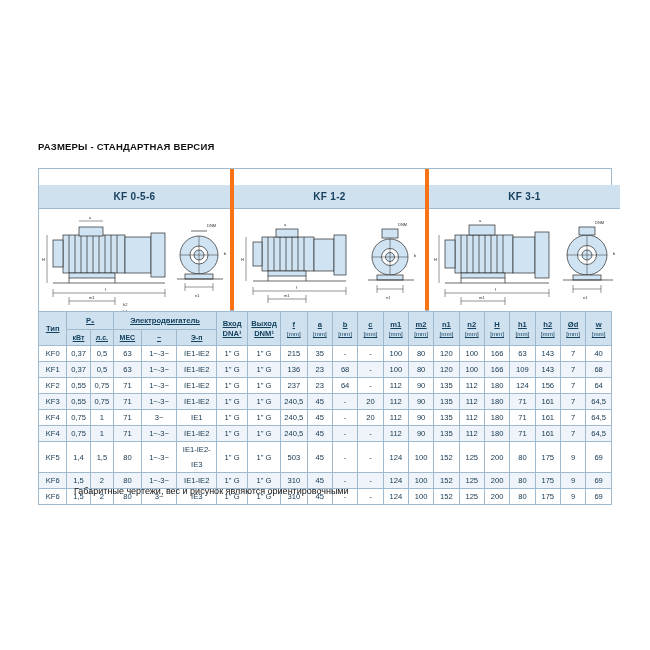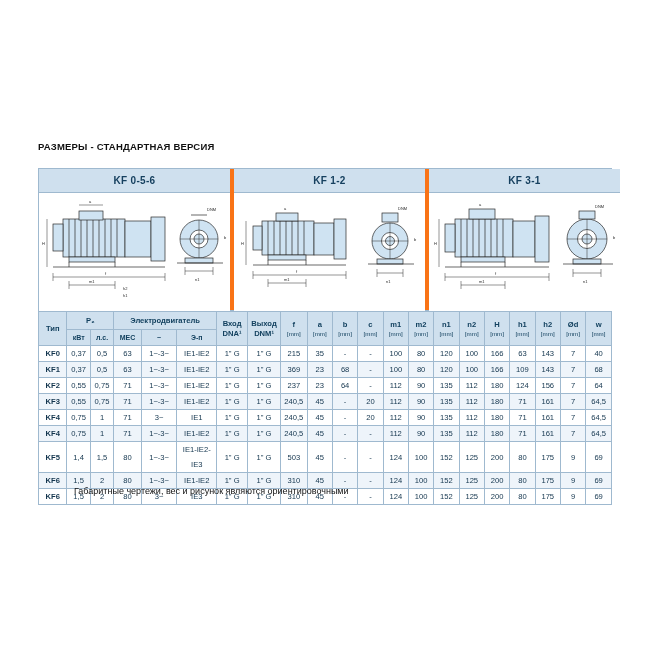--- a/index.html
+++ b/index.html
@@ -19,45 +19,45 @@
   .drawings{
     position:absolute;left:38px;top:168px;width:574px;height:143px;
     border:1px solid #9fb9cf;box-sizing:border-box;
     display:flex;background:#fff;
   }
   .dcell{flex:1;position:relative;box-sizing:border-box;}
   .dcell + .dcell{border-left:4px solid #f97316;}
   .dhead{
     height:23px;background:#cfe0ee;border-bottom:1px solid #9fb9cf;
     display:flex;align-items:center;justify-content:center;
-    font-size:10px;font-weight:bold;color:#16405f;letter-spacing:.3px;
+    font-size:10px;font-weight:bold;color:#16405f;letter-spacing:.3px;margin-top:16px;
   }
   .dbody{position:relative;height:118px;background:#fff;}
   .dbody svg{display:block;}
   
   .tbl{
     position:absolute;left:38px;top:311px;width:574px;
     border-collapse:collapse;
     font-size:7.6px;
   }
   .tbl th,.tbl td{
     border:1px solid #9fb9cf;
     text-align:center;vertical-align:middle;
     padding:0;height:14px;line-height:14px;
     color:#12344d;
   }
   .tbl thead th{
-    background:#cfe0ee;font-weight:bold;color:#13415f;
+    background:#cfe0ee;font-weight:bold;color:#13415f;text-decoration:underline;
   }
   .tbl thead th.h1{height:17px;line-height:10px;}
   .tbl thead th.h2{height:15px;line-height:8px;font-size:7px;}
   .tbl thead th .unit{display:block;font-size:6.2px;font-weight:normal;line-height:7px;}
   .tbl tbody td{background:#ffffff;height:15px;line-height:15px;}
   .tbl tbody tr:nth-child(even) td{background:#eef4fa;}
-  .tbl tbody td.tip{font-weight:bold;color:#12344d;}
+  .tbl tbody td.tip{font-weight:normal;color:#12344d;}
   .w-tip{width:32px;}
   .w-kw{width:25px;}
   .w-ls{width:25px;}
   .w-mec{width:29px;}
   .w-ph{width:38px;}
   .w-eta{width:44px;}
   .w-in{width:34px;}
   .w-out{width:34px;}
   .w-n{width:28px;}
   
@@ -336,21 +336,21 @@
         </tr>
         <tr>
           <td class="tip">KF1</td>
           <td>0,37</td>
           <td>0,5</td>
           <td>63</td>
           <td>1~-3~</td>
           <td>IE1-IE2</td>
           <td>1" G</td>
           <td>1" G</td>
-          <td>369</td>
+          <td>136</td>
           <td>23</td>
           <td>68</td>
           <td>-</td>
           <td>100</td>
           <td>80</td>
           <td>120</td>
           <td>100</td>
           <td>166</td>
           <td>109</td>
           <td>143</td>

